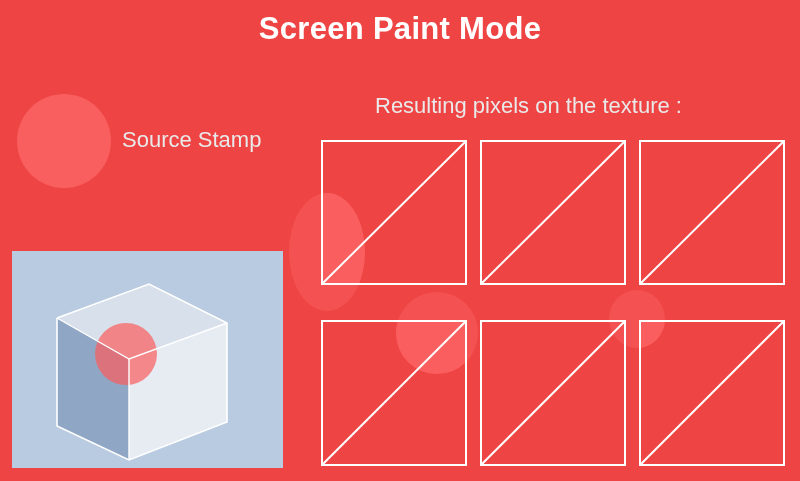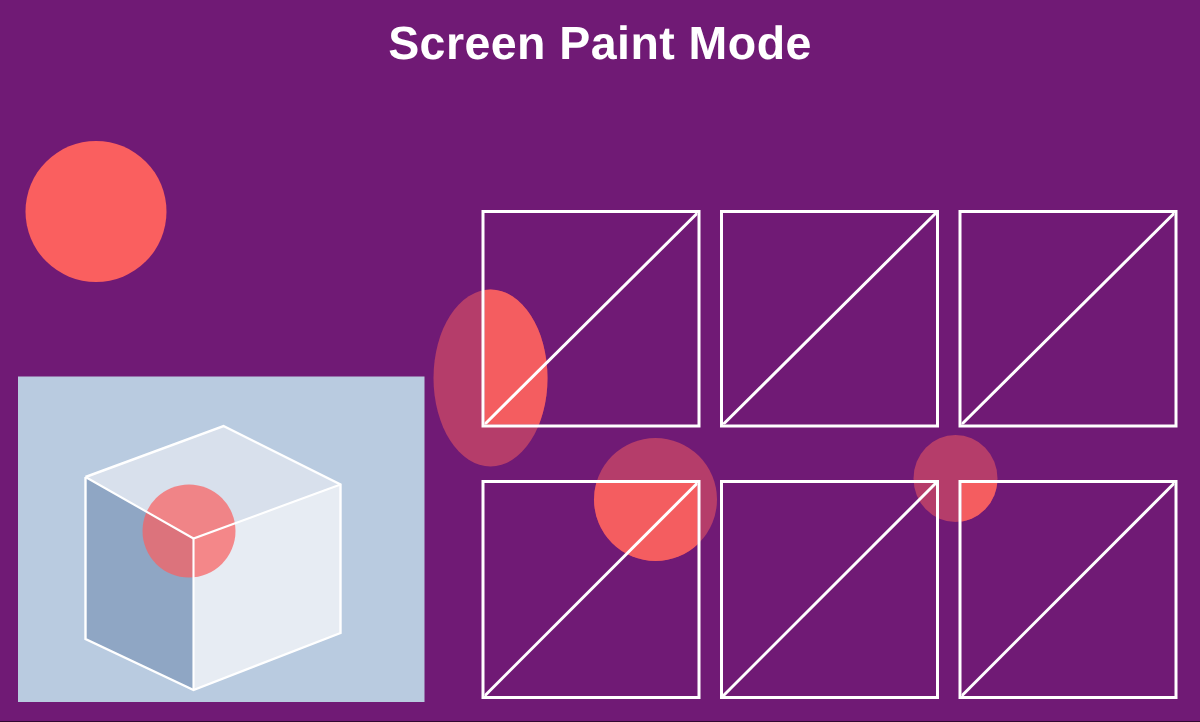--- a/index.html
+++ b/index.html
@@ -8,21 +8,21 @@
     padding: 0;
     background: #000000;
   }
   body {
     font-family: "Liberation Sans", sans-serif;
   }
   #stage {
     position: relative;
     width: 800px;
     height: 481px;
-    background: #701a75;
+    background: #ef4444;
     overflow: hidden;
   }
 
   
   #page-title {
     position: absolute;
     left: 0;
     top: 9px;
     width: 800px;
     text-align: center;
@@ -109,20 +109,21 @@
   }
 </style>
 </head>
 <body>
 
 <div id="stage">
 
   <div id="page-title">Screen Paint Mode</div>
 
   <div id="source-stamp-circle"></div>
+  <div class="label" id="source-stamp-label">Source Stamp</div>
 
 
   <div id="mesh-panel">
     <svg id="mesh-svg" width="271" height="217" viewBox="0 0 271 217">
       <defs>
         <clipPath id="meshClip">
           <rect x="0" y="0" width="271" height="217"></rect>
         </clipPath>
       </defs>
       <g clip-path="url(#meshClip)">
@@ -135,20 +136,21 @@
 
         <circle cx="114" cy="103" r="31" fill="#fa5f5f" fill-opacity="0.72"></circle>
 
         <polyline points="45,67 137,33 215,72 215,171 117,209 45,175 45,67" fill="none" stroke="#ffffff" stroke-width="1.6"></polyline>
         <polyline points="45,67 117,108 215,72" fill="none" stroke="#ffffff" stroke-width="1.4"></polyline>
         <line x1="117" y1="108" x2="117" y2="209" stroke="#ffffff" stroke-width="1.4"></line>
       </g>
     </svg>
   </div>
 
+  <div class="label" id="texture-label">Resulting pixels on the texture :</div>
 
   <div class="blob-dark" style="left:289px; top:193px; width:76px; height:118px;"></div>
   <div class="blob-dark" style="left:396px; top:292px; width:82px; height:82px;"></div>
   <div class="blob-dark" style="left:609px; top:290px; width:56px; height:58px;"></div>
 
   <div class="blob-clip" style="left:323px; top:142px; width:142px; height:141px;">
     <div class="blob-bright" style="left:-34px; top:51px; width:76px; height:118px;"></div>
   </div>
   <div class="blob-clip" style="left:323px; top:322px; width:142px; height:142px;">
     <div class="blob-bright" style="left:73px; top:-30px; width:82px; height:82px;"></div>

